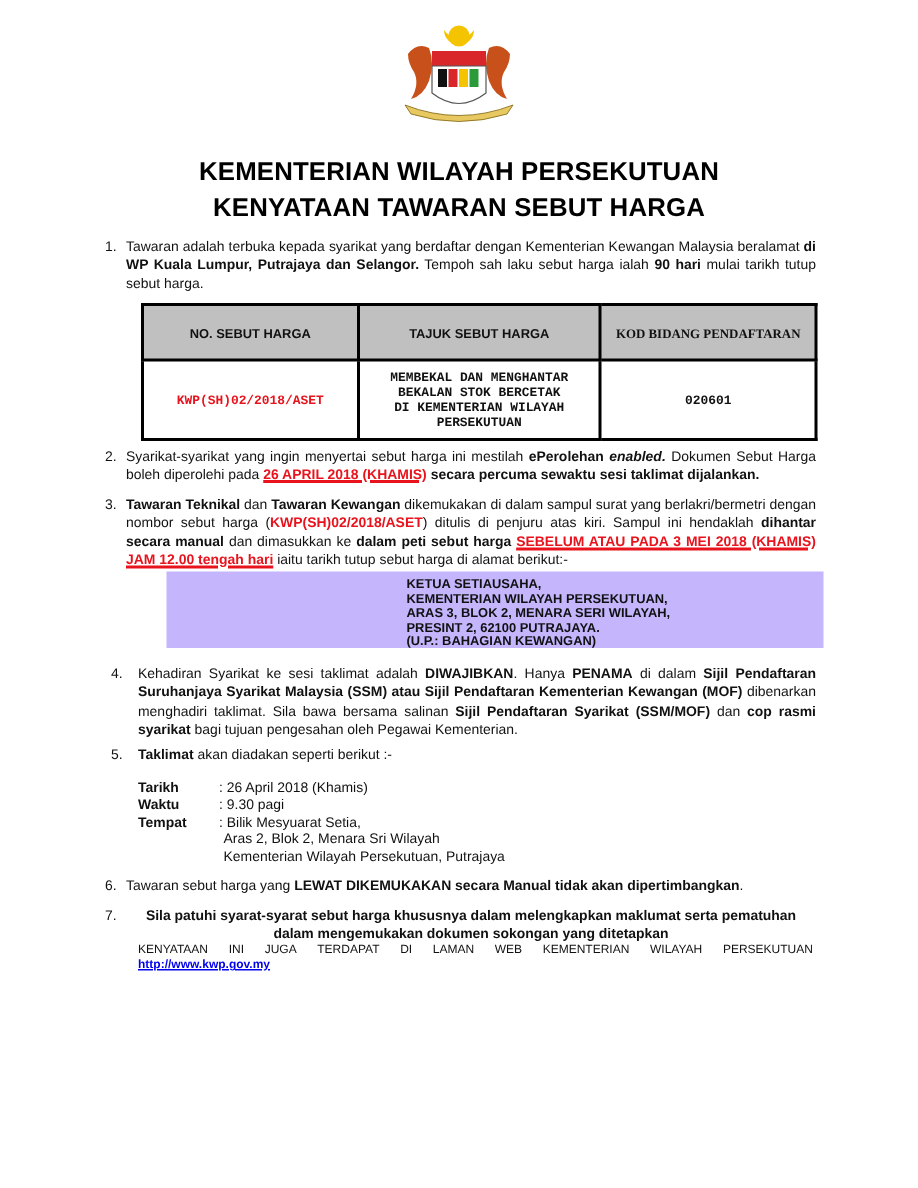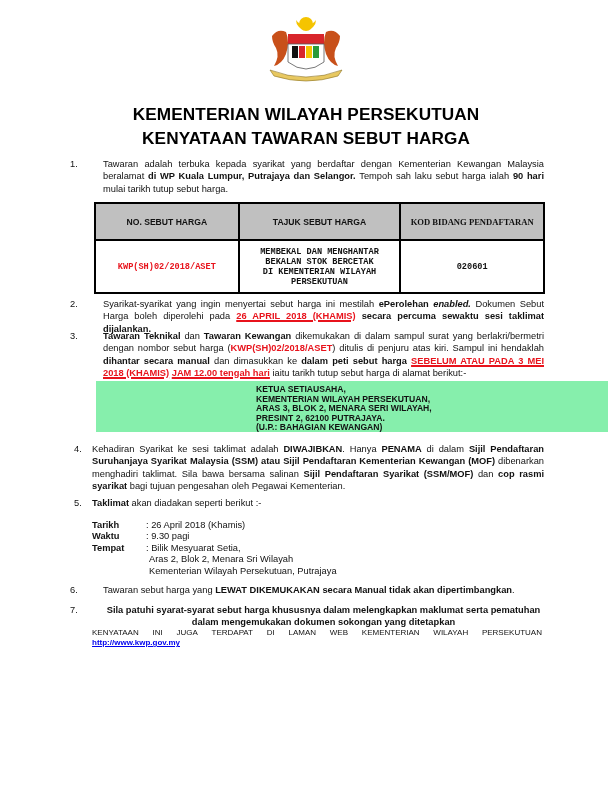--- a/index.html
+++ b/index.html
@@ -9,34 +9,34 @@
 
   .crest { position: absolute; left: 262px; top: 6px; width: 88px; height: 82px; }
 
   .title { position: absolute; left: 0; width: 612px; text-align: center;
            font-weight: bold; font-size: 17.2px; letter-spacing: 0.1px; color: #000; }
   .title.l1 { top: 104px; }
   .title.l2 { top: 128px; }
 
   .para { position: absolute; left: 70px; width: 474px; font-size: 9.3px; line-height: 12.4px; }
   .para .num { position: absolute; left: 0; top: 0; width: 20px; }
-  .para .body { margin-left: 33px; text-align: justify; }
+  .para .body { margin-left: 14px; text-align: justify; }
   .b { font-weight: bold; }
   .i { font-style: italic; }
   .red { color: #e8131c; }
   .ul-red { text-decoration: underline; text-decoration-color: #e8131c; text-decoration-thickness: 2px; text-underline-offset: 1px; }
 
   table.sh { position: absolute; left: 94px; top: 202px; width: 451px; border-collapse: collapse;
              font-size: 8.6px; padding-left: 43px; }
   table.sh th, table.sh td { border: 2px solid #000; text-align: center; vertical-align: middle; font-weight: bold; }
   table.sh th { background: #c0c0c0; height: 33px; }
   table.sh td { height: 49px; line-height: 10px; font-family: Liberation Mono, monospace; }
   table.sh td.c1 { color: #e8131c; }
 
-  .addr { position: absolute; left: 96px; top: 381px; width: 512px; height: 51px; background: #86efac; }
+  .addr { position: absolute; left: 111px; top: 381px; width: 438px; height: 51px; background: #c4b5fd; }
   .addr .lines { position: absolute; left: 160px; top: 4px; font-size: 8.6px; line-height: 9.6px; font-weight: bold; }
 
   .sched { position: absolute; left: 92px; top: 520px; font-size: 9.3px; line-height: 11.4px; }
   .sched .row { position: relative; height: 11.4px; }
   .sched .lbl { position: absolute; left: 0; font-weight: bold; }
   .sched .val { position: absolute; left: 54px; white-space: nowrap; }
 
   .footer { position: absolute; left: 92px; top: 628px; width: 450px; font-size: 8px; line-height: 10px; }
   .footer .txt { display: flex; justify-content: space-between; }
   .footer a { color: #0000ee; text-decoration: underline; font-weight: bold; }

